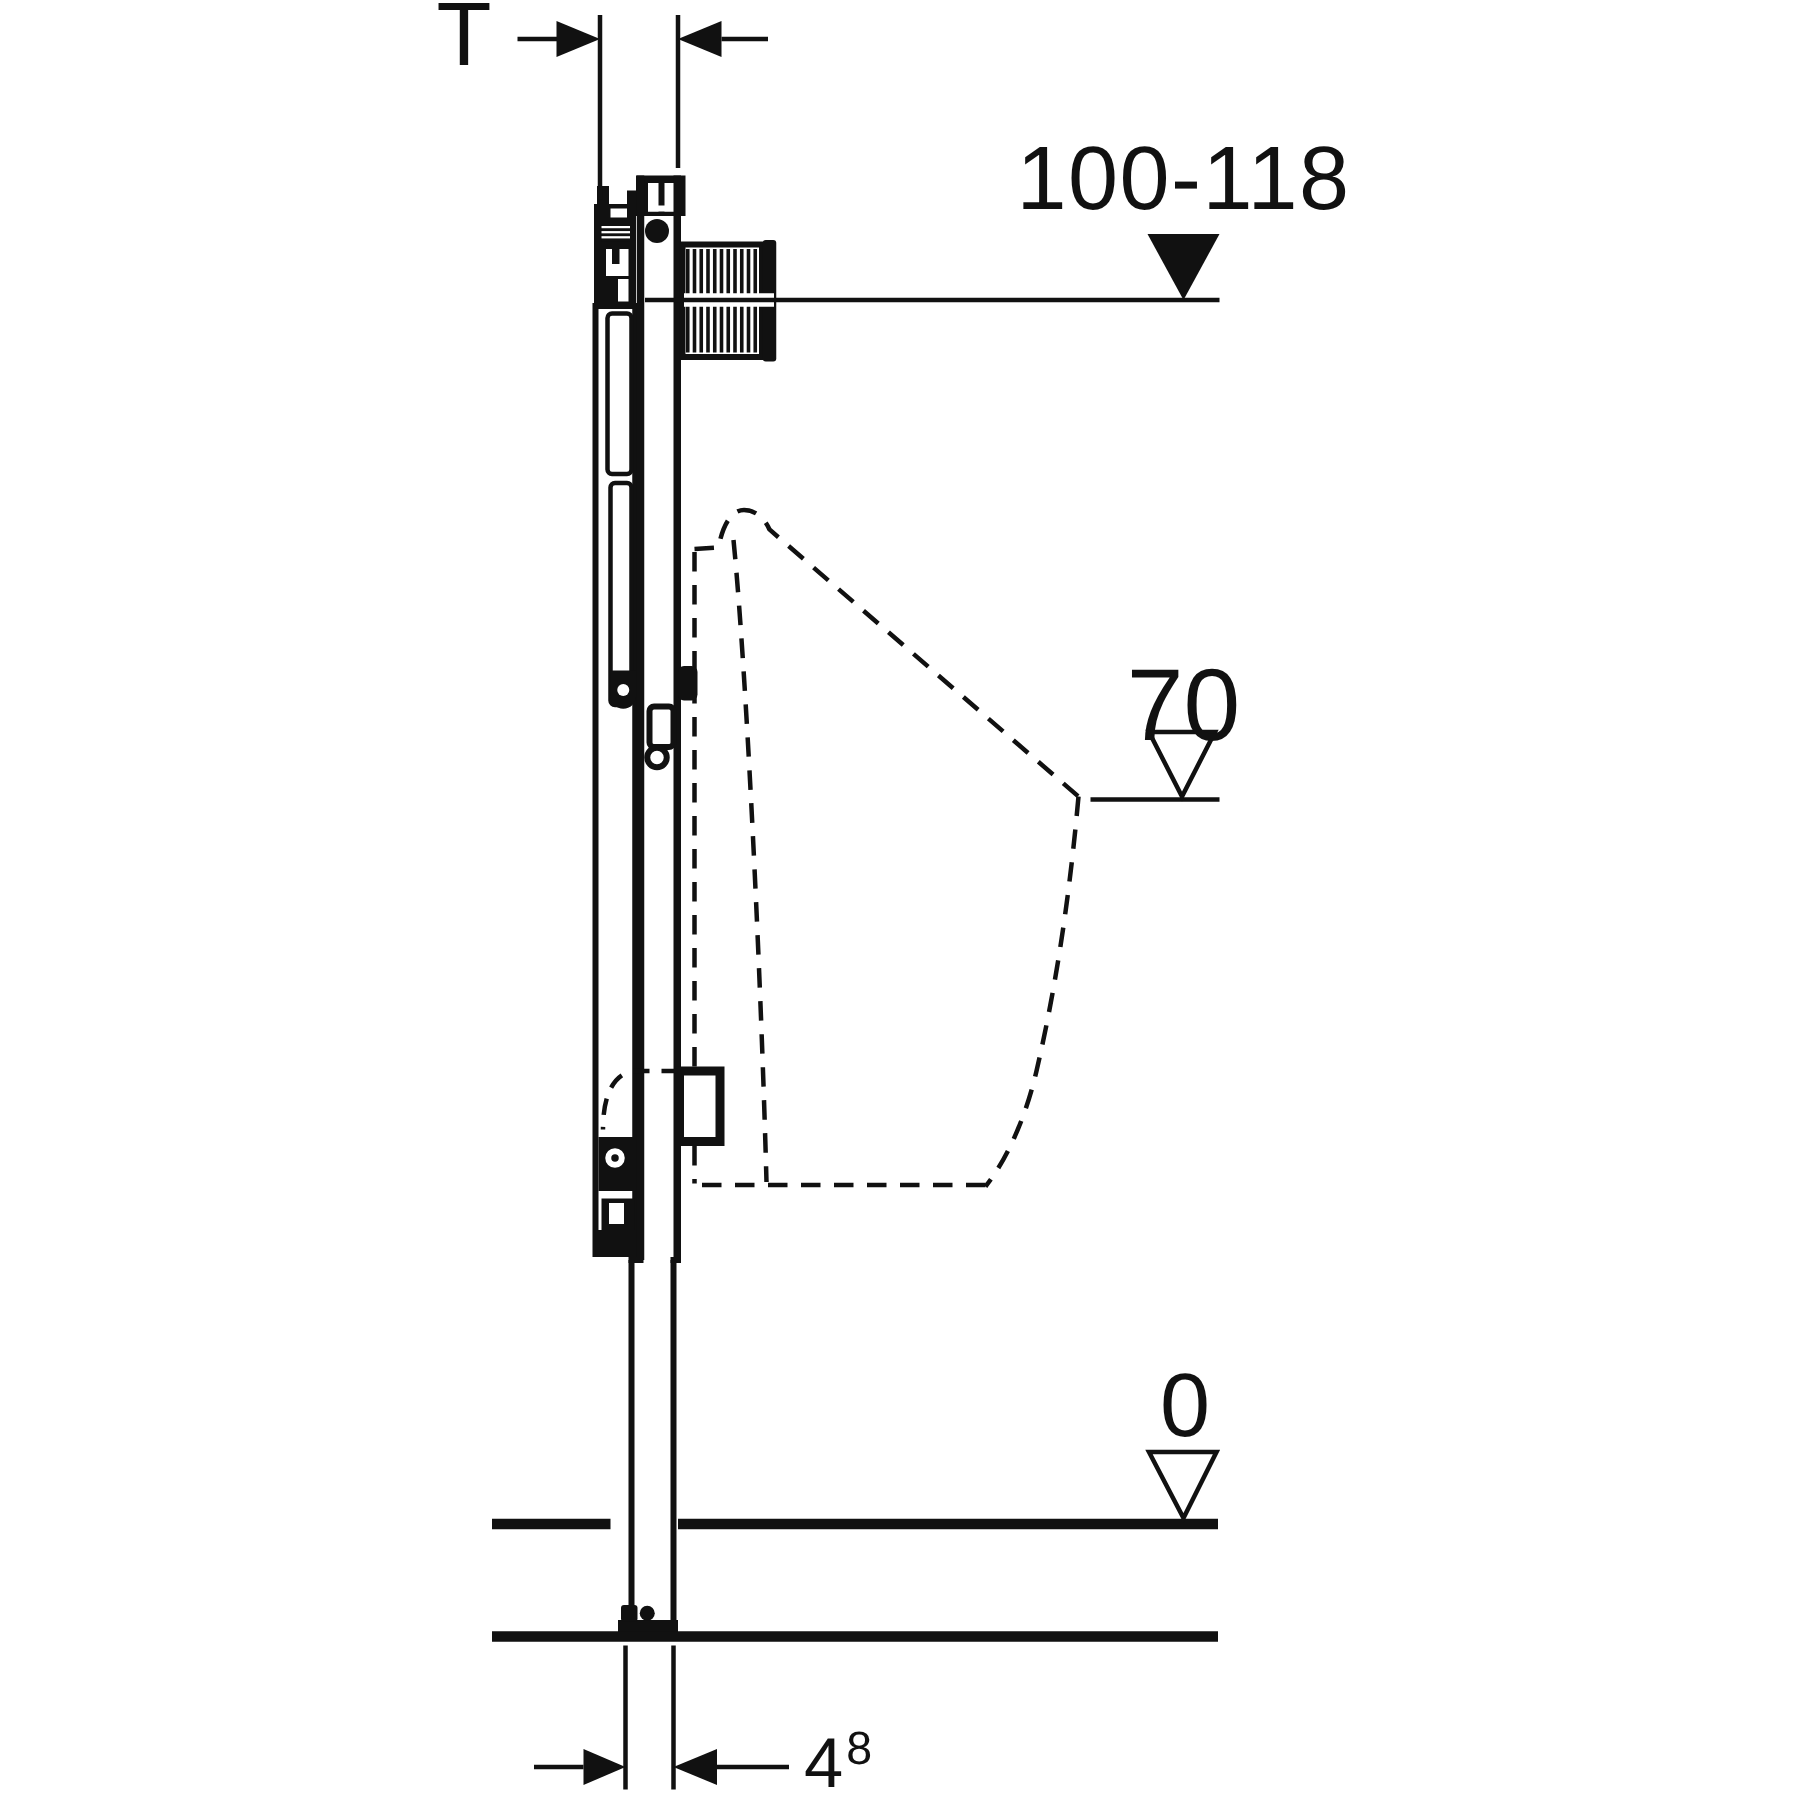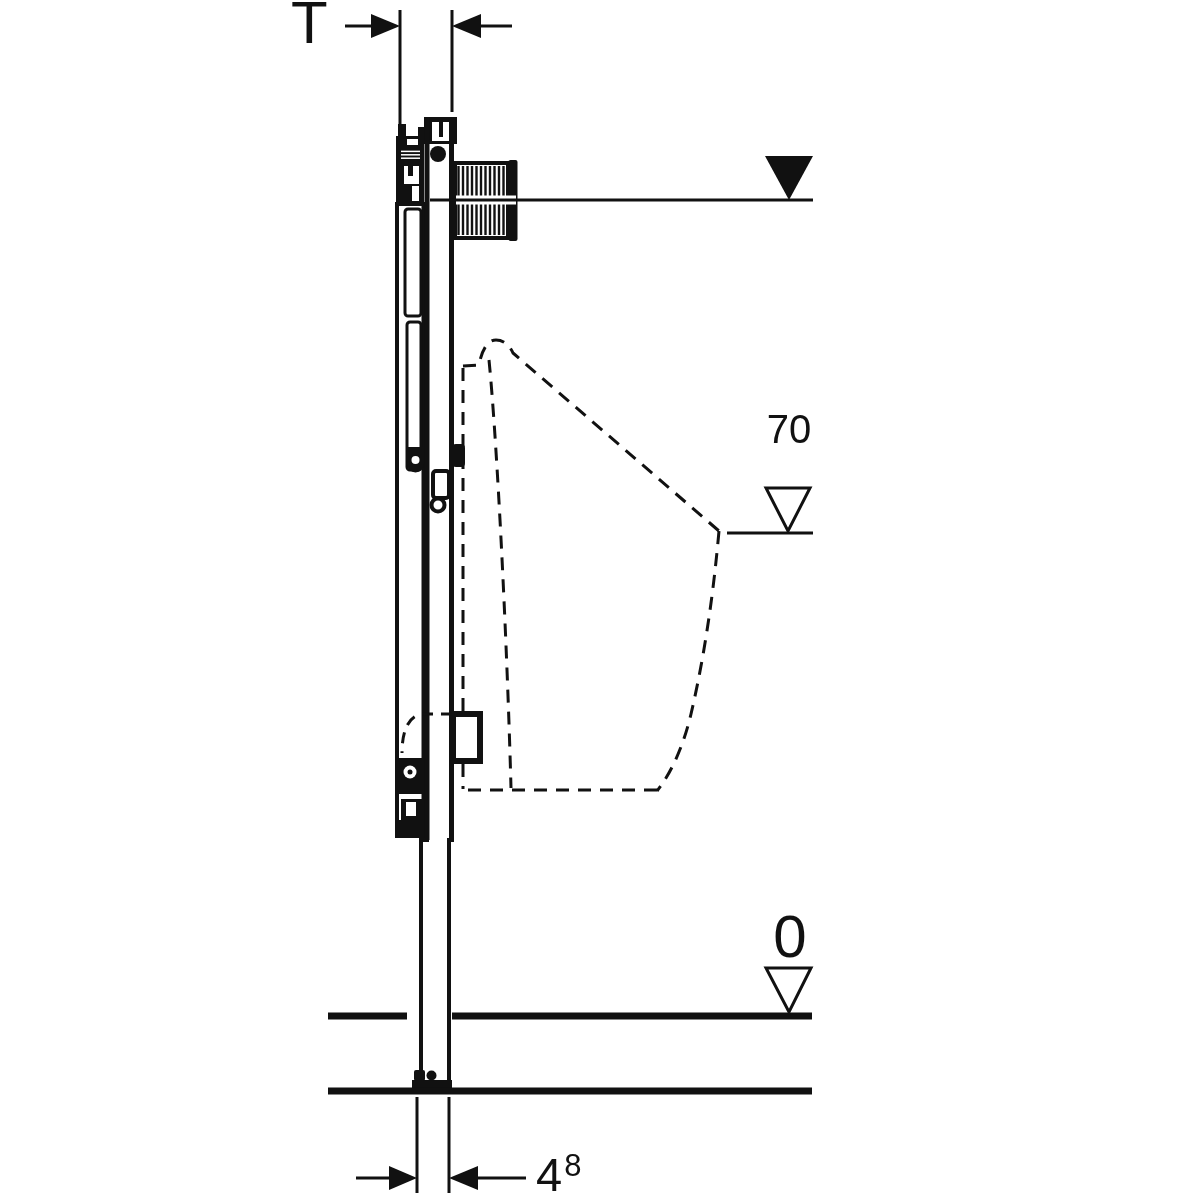--- a/index.html
+++ b/index.html
@@ -14,21 +14,21 @@
   .lbl{
     position:absolute;
     color:#111111;
     line-height:1;
     white-space:nowrap;
     font-family:"Liberation Sans",sans-serif;
     user-select:none;
   }
   .lbl-t{left:291px;top:-7px;font-size:60px;}
   .lbl-range{left:789px;top:89px;font-size:60px;transform:translateX(-50%);letter-spacing:1px;}
-  .lbl-70{left:789px;top:409px;font-size:40px;transform:translateX(-50%);}
+  .lbl-70{left:789px;top:436px;font-size:68px;transform:translateX(-50%);}
   .lbl-0{left:790px;top:907px;font-size:60px;transform:translateX(-50%);}
   .lbl-foot{left:536px;top:1151px;font-size:47px;}
   .lbl-foot .sup{font-size:31px;position:relative;top:-15px;left:2px;}
 </style>
 </head>
 <body>
 
 <div class="stage">
 
 <svg width="1200" height="1200" viewBox="0 0 1200 1200">
@@ -151,17 +151,18 @@
     <line x1="417" y1="1097" x2="417" y2="1193"></line>
     <line x1="449" y1="1097" x2="449" y2="1193"></line>
     <line x1="356" y1="1178" x2="389" y2="1178"></line>
     <polygon points="417,1178 389,1166 389,1190" fill="#111111" stroke="none"></polygon>
     <polygon points="449,1178 478,1166 478,1190" fill="#111111" stroke="none"></polygon>
     <line x1="478" y1="1178" x2="526" y2="1178"></line>
   </g>
 </svg>
 
   <div class="lbl lbl-t">T</div>
+  <div class="lbl lbl-range">100-118</div>
   <div class="lbl lbl-70">70</div>
   <div class="lbl lbl-0">0</div>
   <div class="lbl lbl-foot"><span>4</span><span class="sup">8</span></div>
 
 </div>
 
 </body></html>

